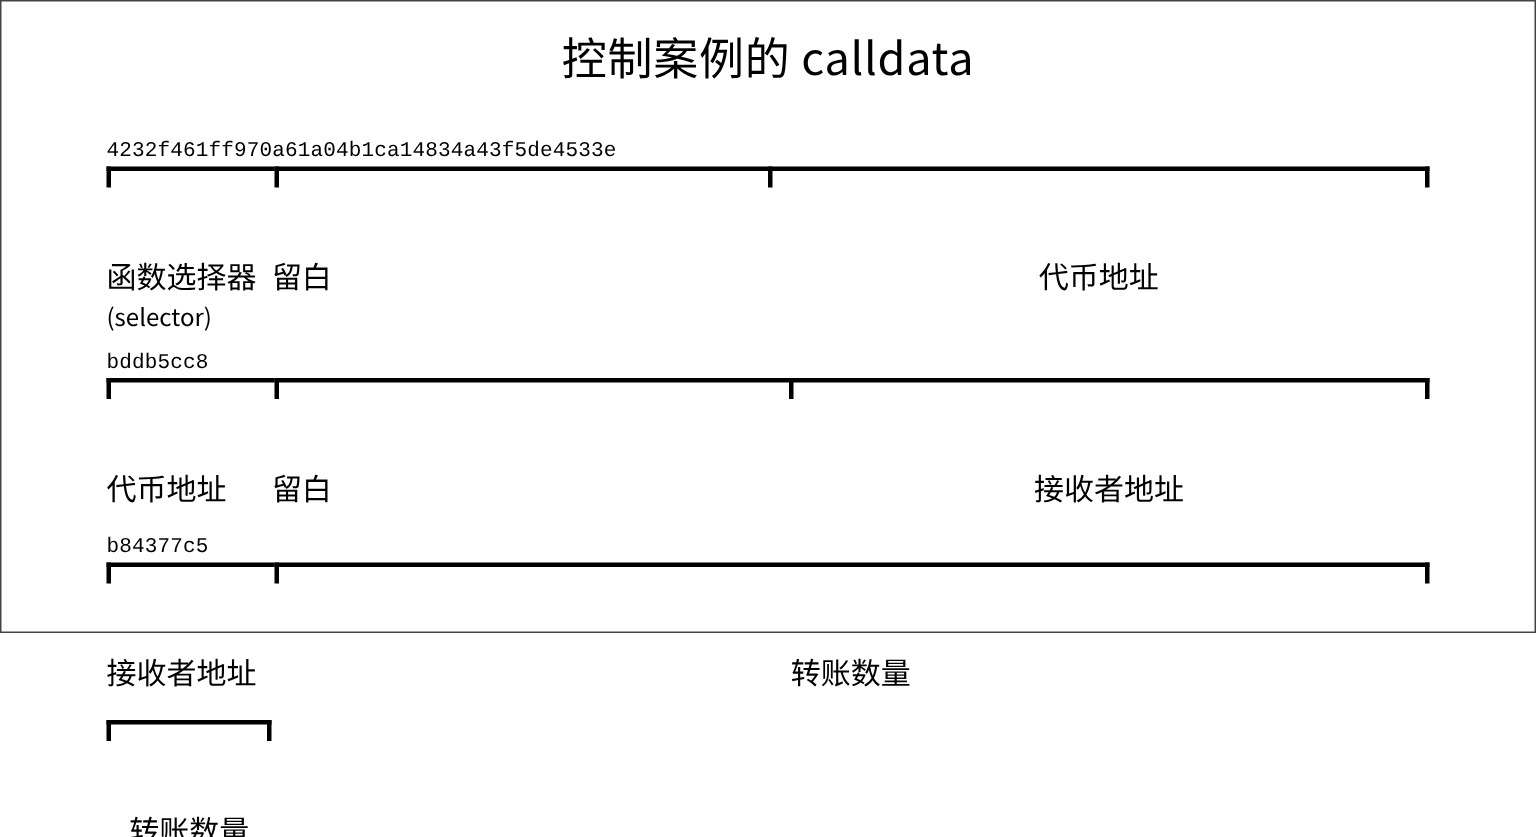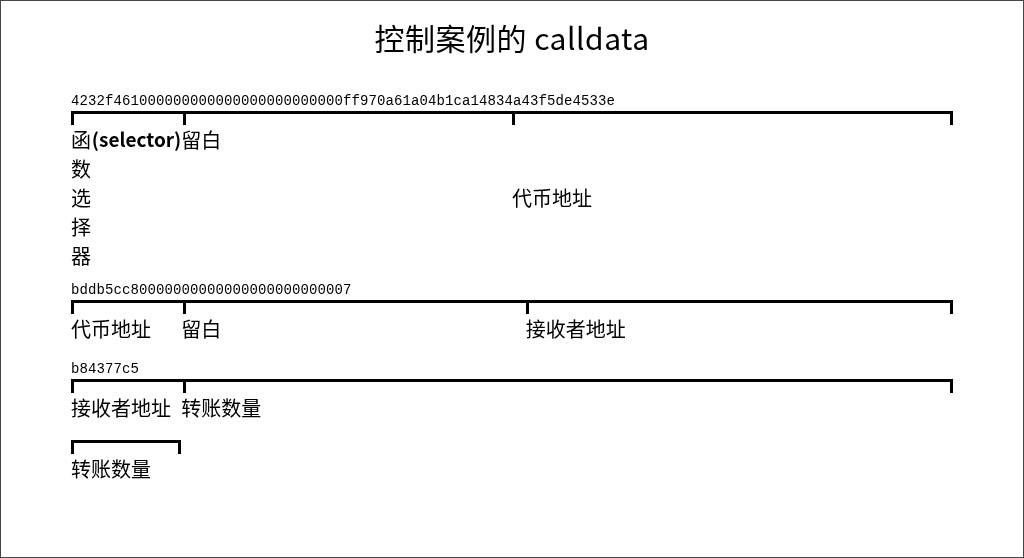--- a/index.html
+++ b/index.html
@@ -9,21 +9,21 @@
     height: 558px;
     background: #ffffff;
     font-family: "Microsoft YaHei", "PingFang SC", "Noto Sans CJK SC", Arial, sans-serif;
     color: #000;
     box-sizing: border-box;
   }
   *, *::before, *::after { box-sizing: inherit; }
 
   .frame {
     width: 1024px;
-    height: 558px;
+    height: 422px;
     border: 1px solid #444;
     padding: 14px 70px 0 70px;
     position: relative;
   }
 
   .title {
     text-align: center;
     font-size: 30px;
     font-weight: 400;
     margin: 0 0 34px 0;
@@ -50,37 +50,36 @@
     height: 14px;
   }
   .bracket .seg:last-child { border-right: 3px solid #000; }
 
   .labels {
     display: flex;
     width: 100%;
     font-size: 20px;
     font-weight: 400;
   }
-  .labels .lab { display:flex; flex-direction:row; align-items:flex-start; }
-  .labels .lab .sub { font-size: 19px; font-weight: bold; }
+  .labels .lab { display:flex; flex-direction:column; align-items:flex-start;margin-top:44px; }
+  .labels .lab .sub { font-size: 16px; }
   .labels .center { text-align: center; }
 
   .block { margin-bottom: 18px; }
 </style>
 </head>
 <body>
 
 <div class="frame">
 
   <h1 class="title">控制案例的 calldata</h1>
 
   <div class="block">
     <div class="hex-line">
       <span>4232f461</span>
-      <span>000000000000000000000000</span>
       <span>ff970a61a04b1ca14834a43f5de4533e</span>
     </div>
     <div class="bracket">
       <div class="seg" style="flex:8"></div>
       <div class="seg" style="flex:24"></div>
       <div class="seg" style="flex:32"></div>
     </div>
     <div class="labels">
       <div class="lab" style="flex:8">
         <span>函数选择器</span>
@@ -91,21 +90,20 @@
       </div>
       <div class="lab center" style="flex:32;align-items:center">
         <span>代币地址</span>
       </div>
     </div>
   </div>
 
   <div class="block" style="margin-top:-6px">
     <div class="hex-line">
       <span>bddb5cc8</span>
-      <span>0000000000000000000000007</span>
     </div>
     <div class="bracket">
       <div class="seg" style="flex:8"></div>
       <div class="seg" style="flex:25"></div>
       <div class="seg" style="flex:31"></div>
     </div>
     <div class="labels">
       <div class="lab" style="flex:8">
         <span>代币地址</span>
       </div>

